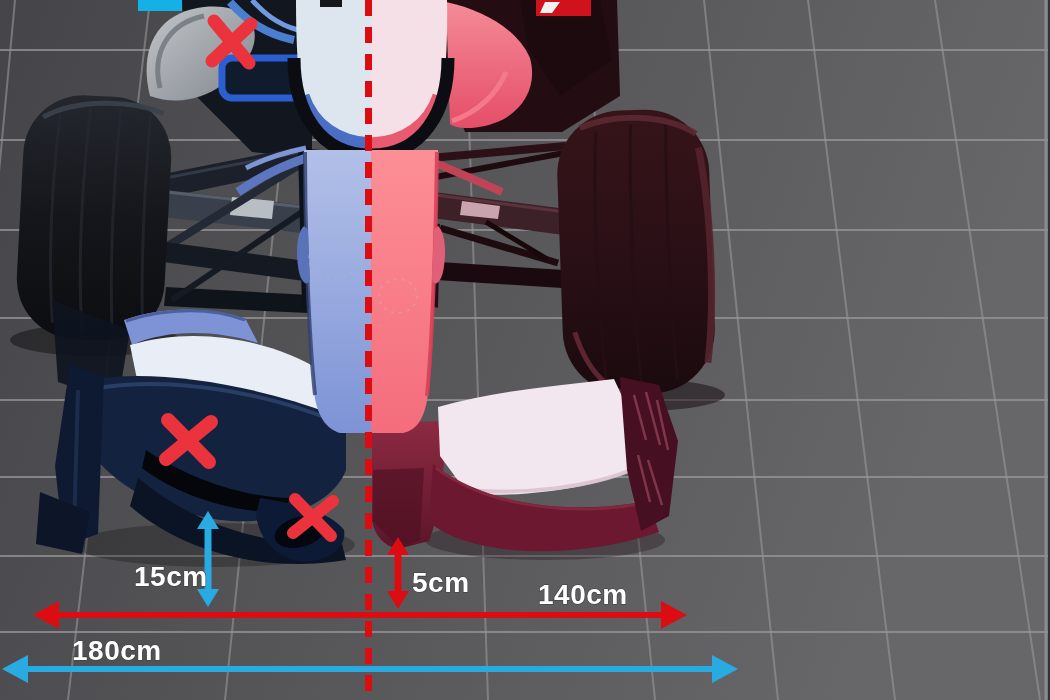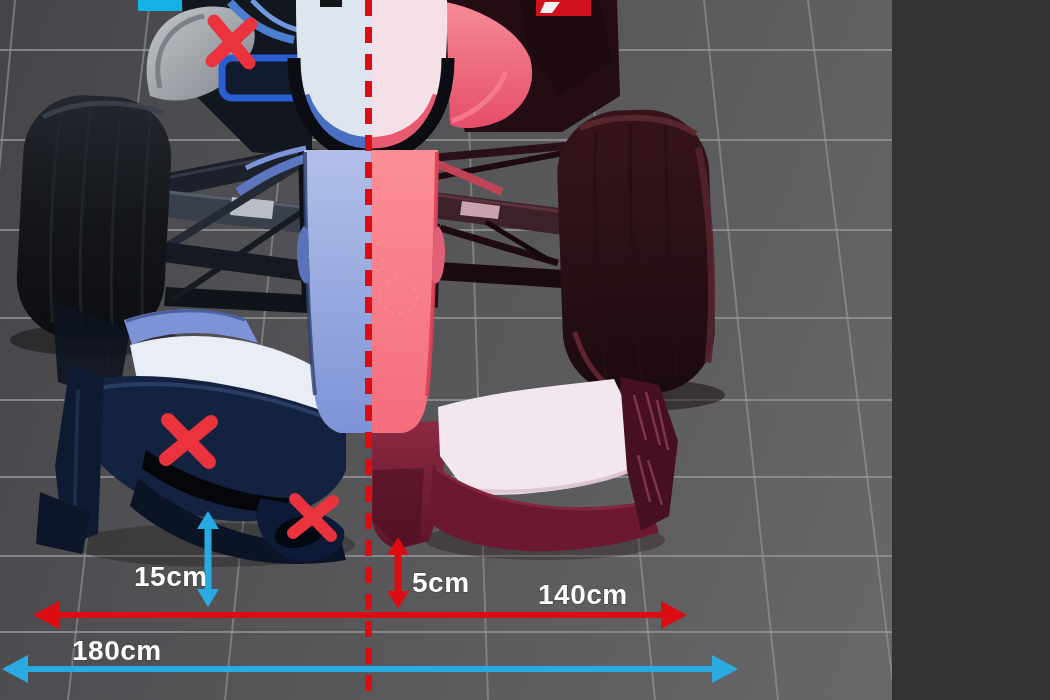--- a/index.html
+++ b/index.html
@@ -1,16 +1,16 @@
 <!DOCTYPE html>
 <html><head>
 <meta charset="utf-8">
 <style>
   html,body{margin:0;padding:0;background:#333;}
-  .stage{position:relative;width:892px;height:700px;overflow:hidden;background:#58585a;}
+  .stage{position:relative;width:1048px;height:700px;overflow:hidden;background:#58585a;}
   svg{display:block;width:1050px;height:700px;}
   text.meas{font-family:"Liberation Sans",sans-serif;font-weight:bold;font-size:28px;fill:#ffffff;
             paint-order:stroke;stroke:#3d3d42;stroke-width:1.2px;letter-spacing:0.5px;}
 </style>
 </head>
 <body>
 
 <div class="stage">
 <svg viewBox="0 0 1050 700" xmlns="http://www.w3.org/2000/svg">
   <defs>

